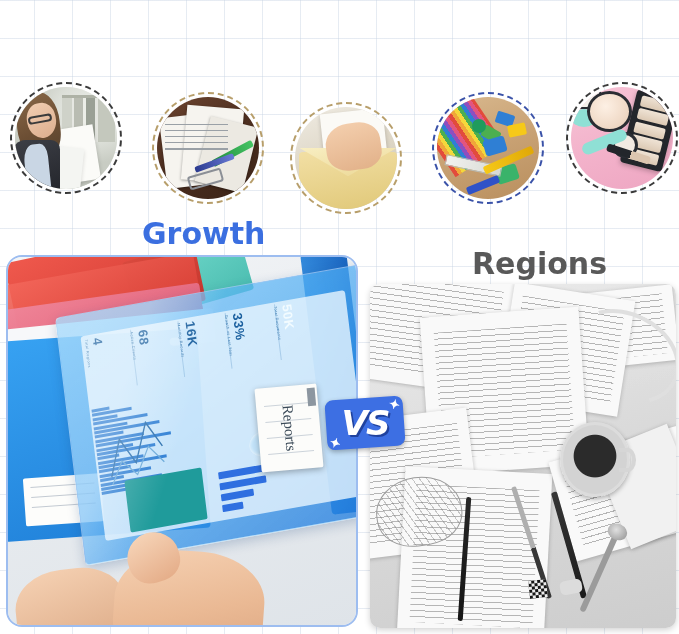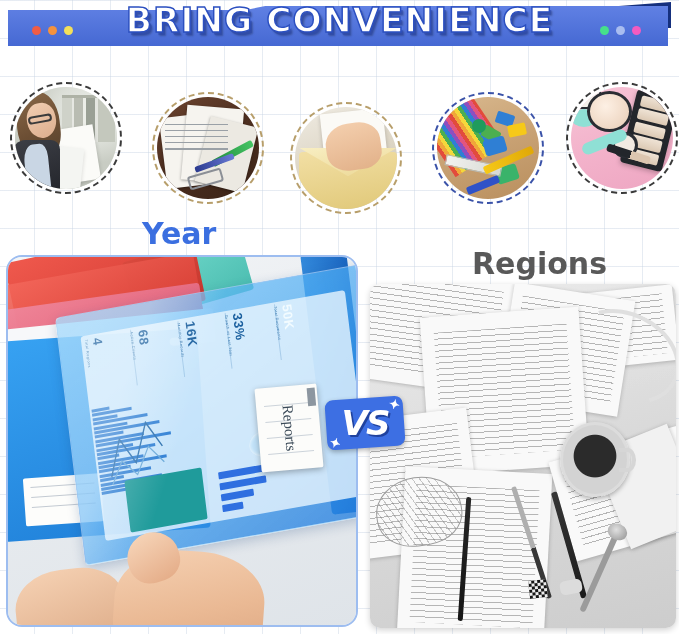--- a/index.html
+++ b/index.html
@@ -332,37 +332,20 @@
   }
   .spark { position:absolute; color:#ffffff; font-size:13px; font-weight:bold; z-index:4;}
   .spark.s-a { right:4px; top:-1px; transform: rotate(14deg); }
   .spark.s-b { left:4px; bottom:-2px; transform: rotate(-160deg); }
 </style>
 </head>
 <body>
 
 <div id="page">
 
-  <div class="header-wrap">
-    <div class="hdr-navy"></div>
-    <div class="hdr-blue"></div>
-
-    <div class="dots left">
-      <span class="dot" style="background:#f05c45"></span>
-      <span class="dot" style="background:#f5923d"></span>
-      <span class="dot" style="background:#f3e05a"></span>
-    </div>
-    <div class="dots right">
-      <span class="dot" style="background:#46e08a"></span>
-      <span class="dot" style="background:#a9bdf0"></span>
-      <span class="dot" style="background:#f35bc0"></span>
-    </div>
-
-    <div class="hdr-title">BRING CONVENIENCE</div>
-  </div>
 
   <div class="circle-row">
 
     <div class="circ circ-1">
       <div class="inner">
           <div class="ph ph-office">
         <div class="shelf"></div>
             <div class="paper"></div>
             <div class="paper2"></div>
         <div class="hair"></div>
@@ -434,21 +417,21 @@
             <div class="mirror"></div>
         <div class="mint"></div>
             <div class="brush"></div>
         <div class="clipb" style="left:8%;top:72%;width:30px;height:22px;background:#f3f0ea;border:2px solid #2a2d33;border-radius:3px;"></div>
         <div class="clipb" style="left:44%;top:82%;width:26px;height:18px;background:#8fe0d5;border-radius:50%;"></div>
       </div>
         </div>
     </div>
   </div>
 
-  <div class="lbl-after">Year</div>
+  <div class="lbl-after">Growth</div>
   <div class="lbl-before">Regions</div>
 
   <div class="after-panel">
     <div class="after-img">
       <div class="bg-desk"></div>
 
       <div class="fold f-teal"></div>
       <div class="fold f-red"></div>
       <div class="fold f-red2"></div>
       <div class="fold f-pink"></div>

